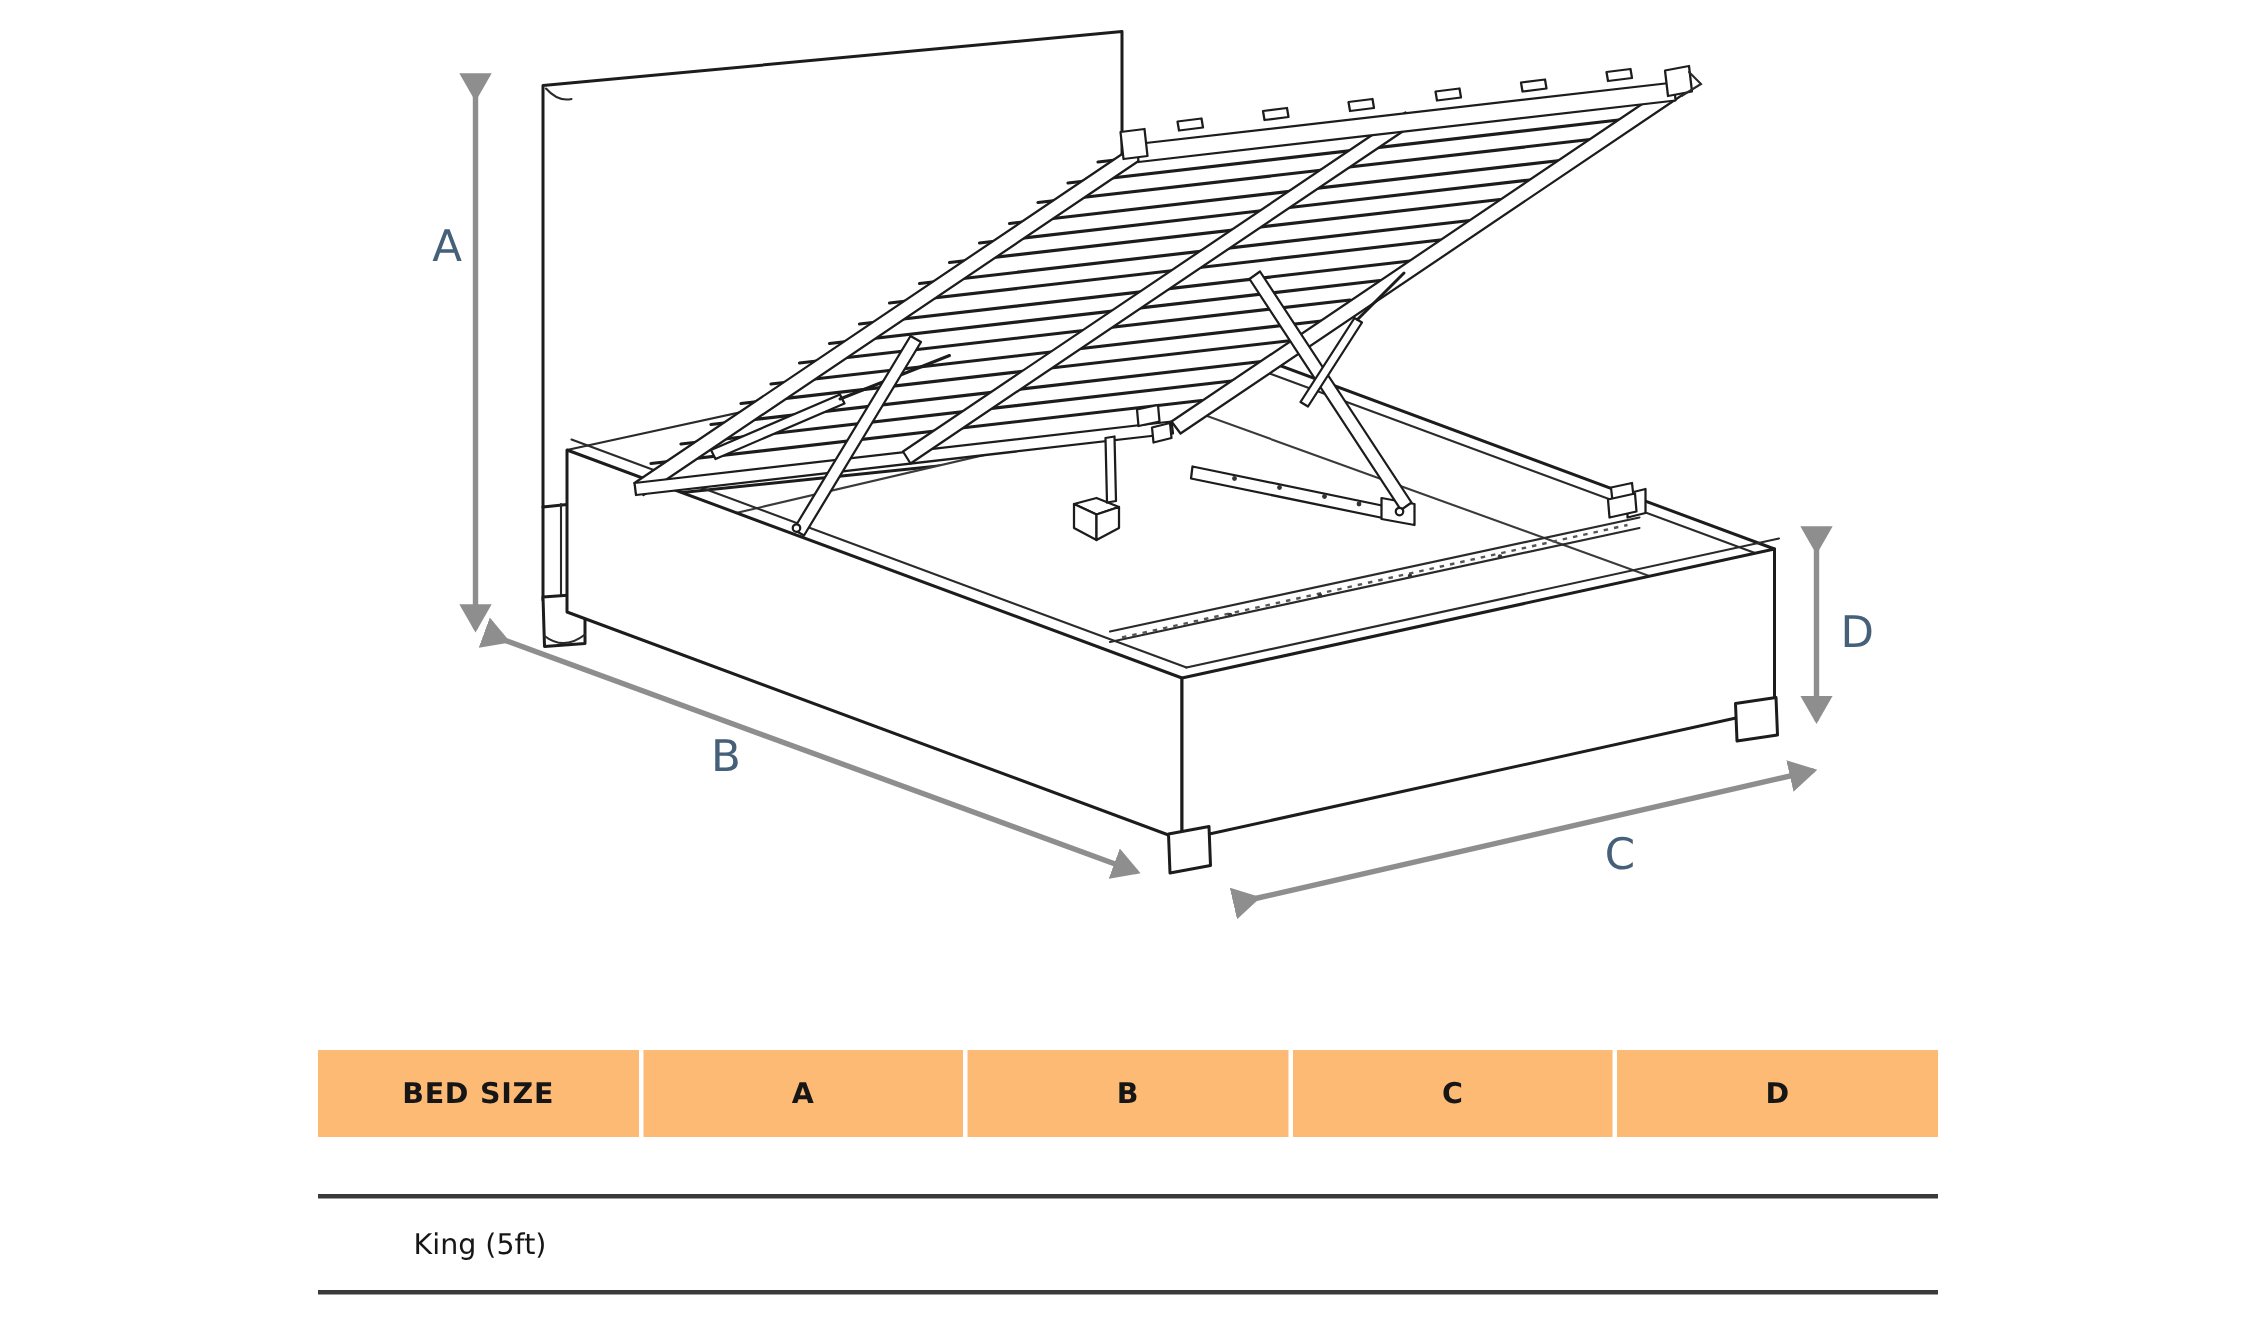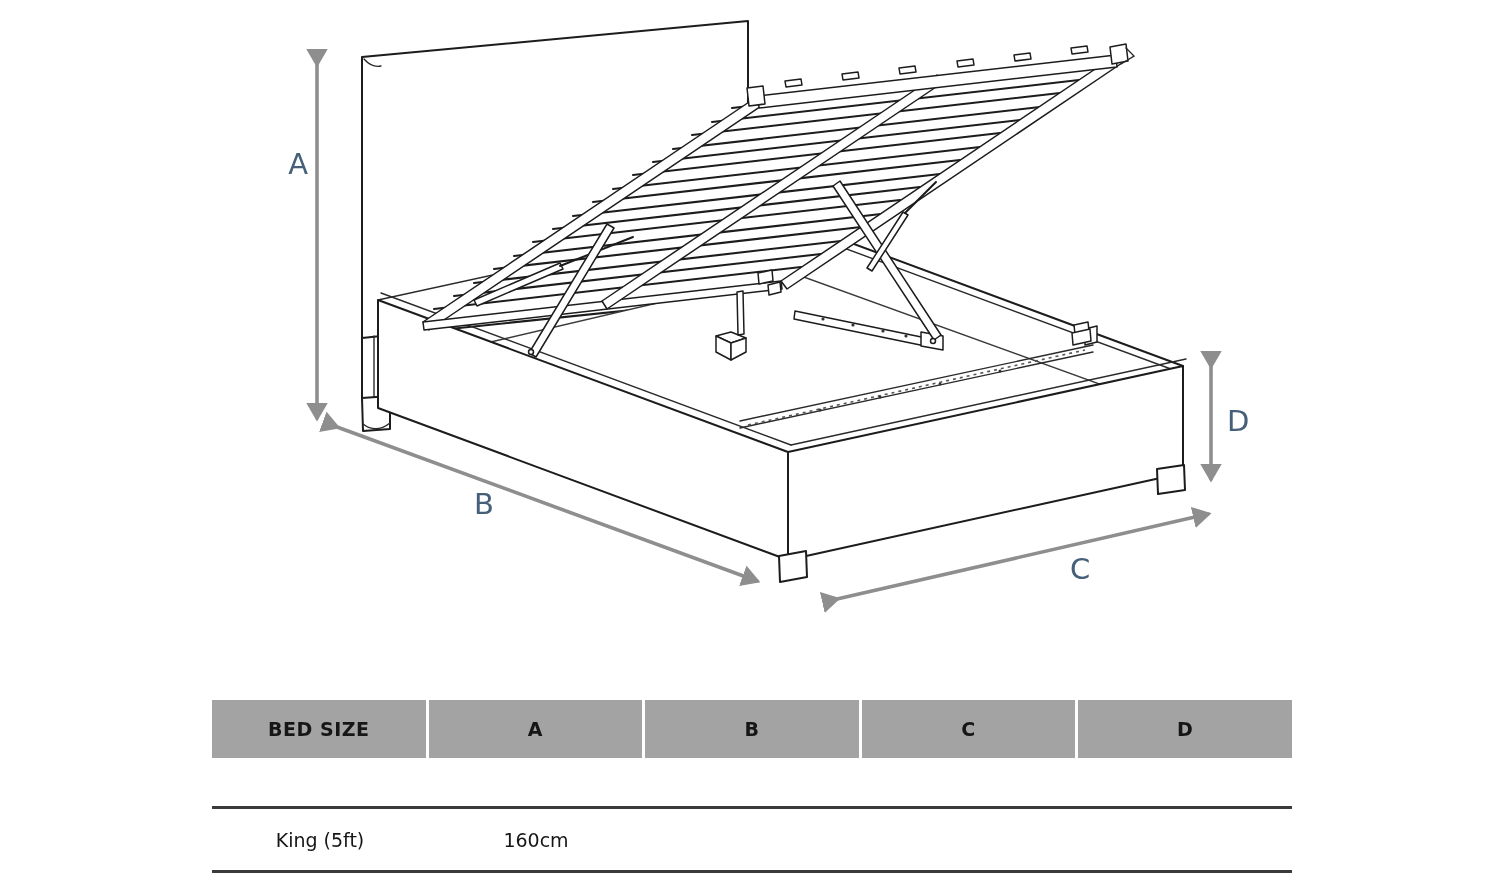--- a/index.html
+++ b/index.html
@@ -5,24 +5,24 @@
   html,body{margin:0;padding:0;background:#ffffff;}
   #stage{
     position:relative;width:1500px;height:880px;background:#ffffff;overflow:hidden;
     font-family:"DejaVu Sans","Liberation Sans",sans-serif;color:#1c1c1c;
   }
   #bed-svg{position:absolute;left:0;top:0;}
   
   .size-table{position:absolute;left:212px;top:700px;width:1080px;}
   .thead{display:grid;grid-template-columns:repeat(5,1fr);column-gap:3px;}
   .thead .cell{
-    background:#a3a3a3;height:58px;display:flex;align-items:center;justify-content:center;
+    background:#fdba74;height:58px;display:flex;align-items:center;justify-content:center;
     font-size:19px;font-weight:bold;letter-spacing:.5px;color:#161616;
   }
-  .tbody-block{margin-top:48px;border-top:3px solid #3a3a3a;border-bottom:3px solid #3a3a3a;}
+  .tbody-block{margin-top:38px;border-top:3px solid #3a3a3a;border-bottom:3px solid #3a3a3a;}
   .trow{display:grid;grid-template-columns:repeat(5,1fr);}
   .trow .cell{
     height:61px;display:flex;align-items:center;justify-content:center;
     font-size:19px;color:#161616;
   }
   
   .ln{stroke:#1c1c1c;stroke-width:2;fill:none;stroke-linecap:round;stroke-linejoin:round;}
   .ln-thin{stroke:#2a2a2a;stroke-width:1.4;fill:none;stroke-linecap:round;}
   .wf{fill:#ffffff;stroke:#1c1c1c;stroke-width:2;stroke-linejoin:round;}
   .wf-thin{fill:#ffffff;stroke:#1c1c1c;stroke-width:1.5;stroke-linejoin:round;}
@@ -161,18 +161,17 @@
     <div class="thead">
       <div class="cell">BED SIZE</div>
       <div class="cell">A</div>
       <div class="cell">B</div>
       <div class="cell">C</div>
       <div class="cell">D</div>
     </div>
     <div class="tbody-block">
       <div class="trow">
         <div class="cell">King (5ft)</div>
-        <div class="cell">160cm</div>
       </div>
     </div>
   </div>
 
 </div>
 
 </body></html>

